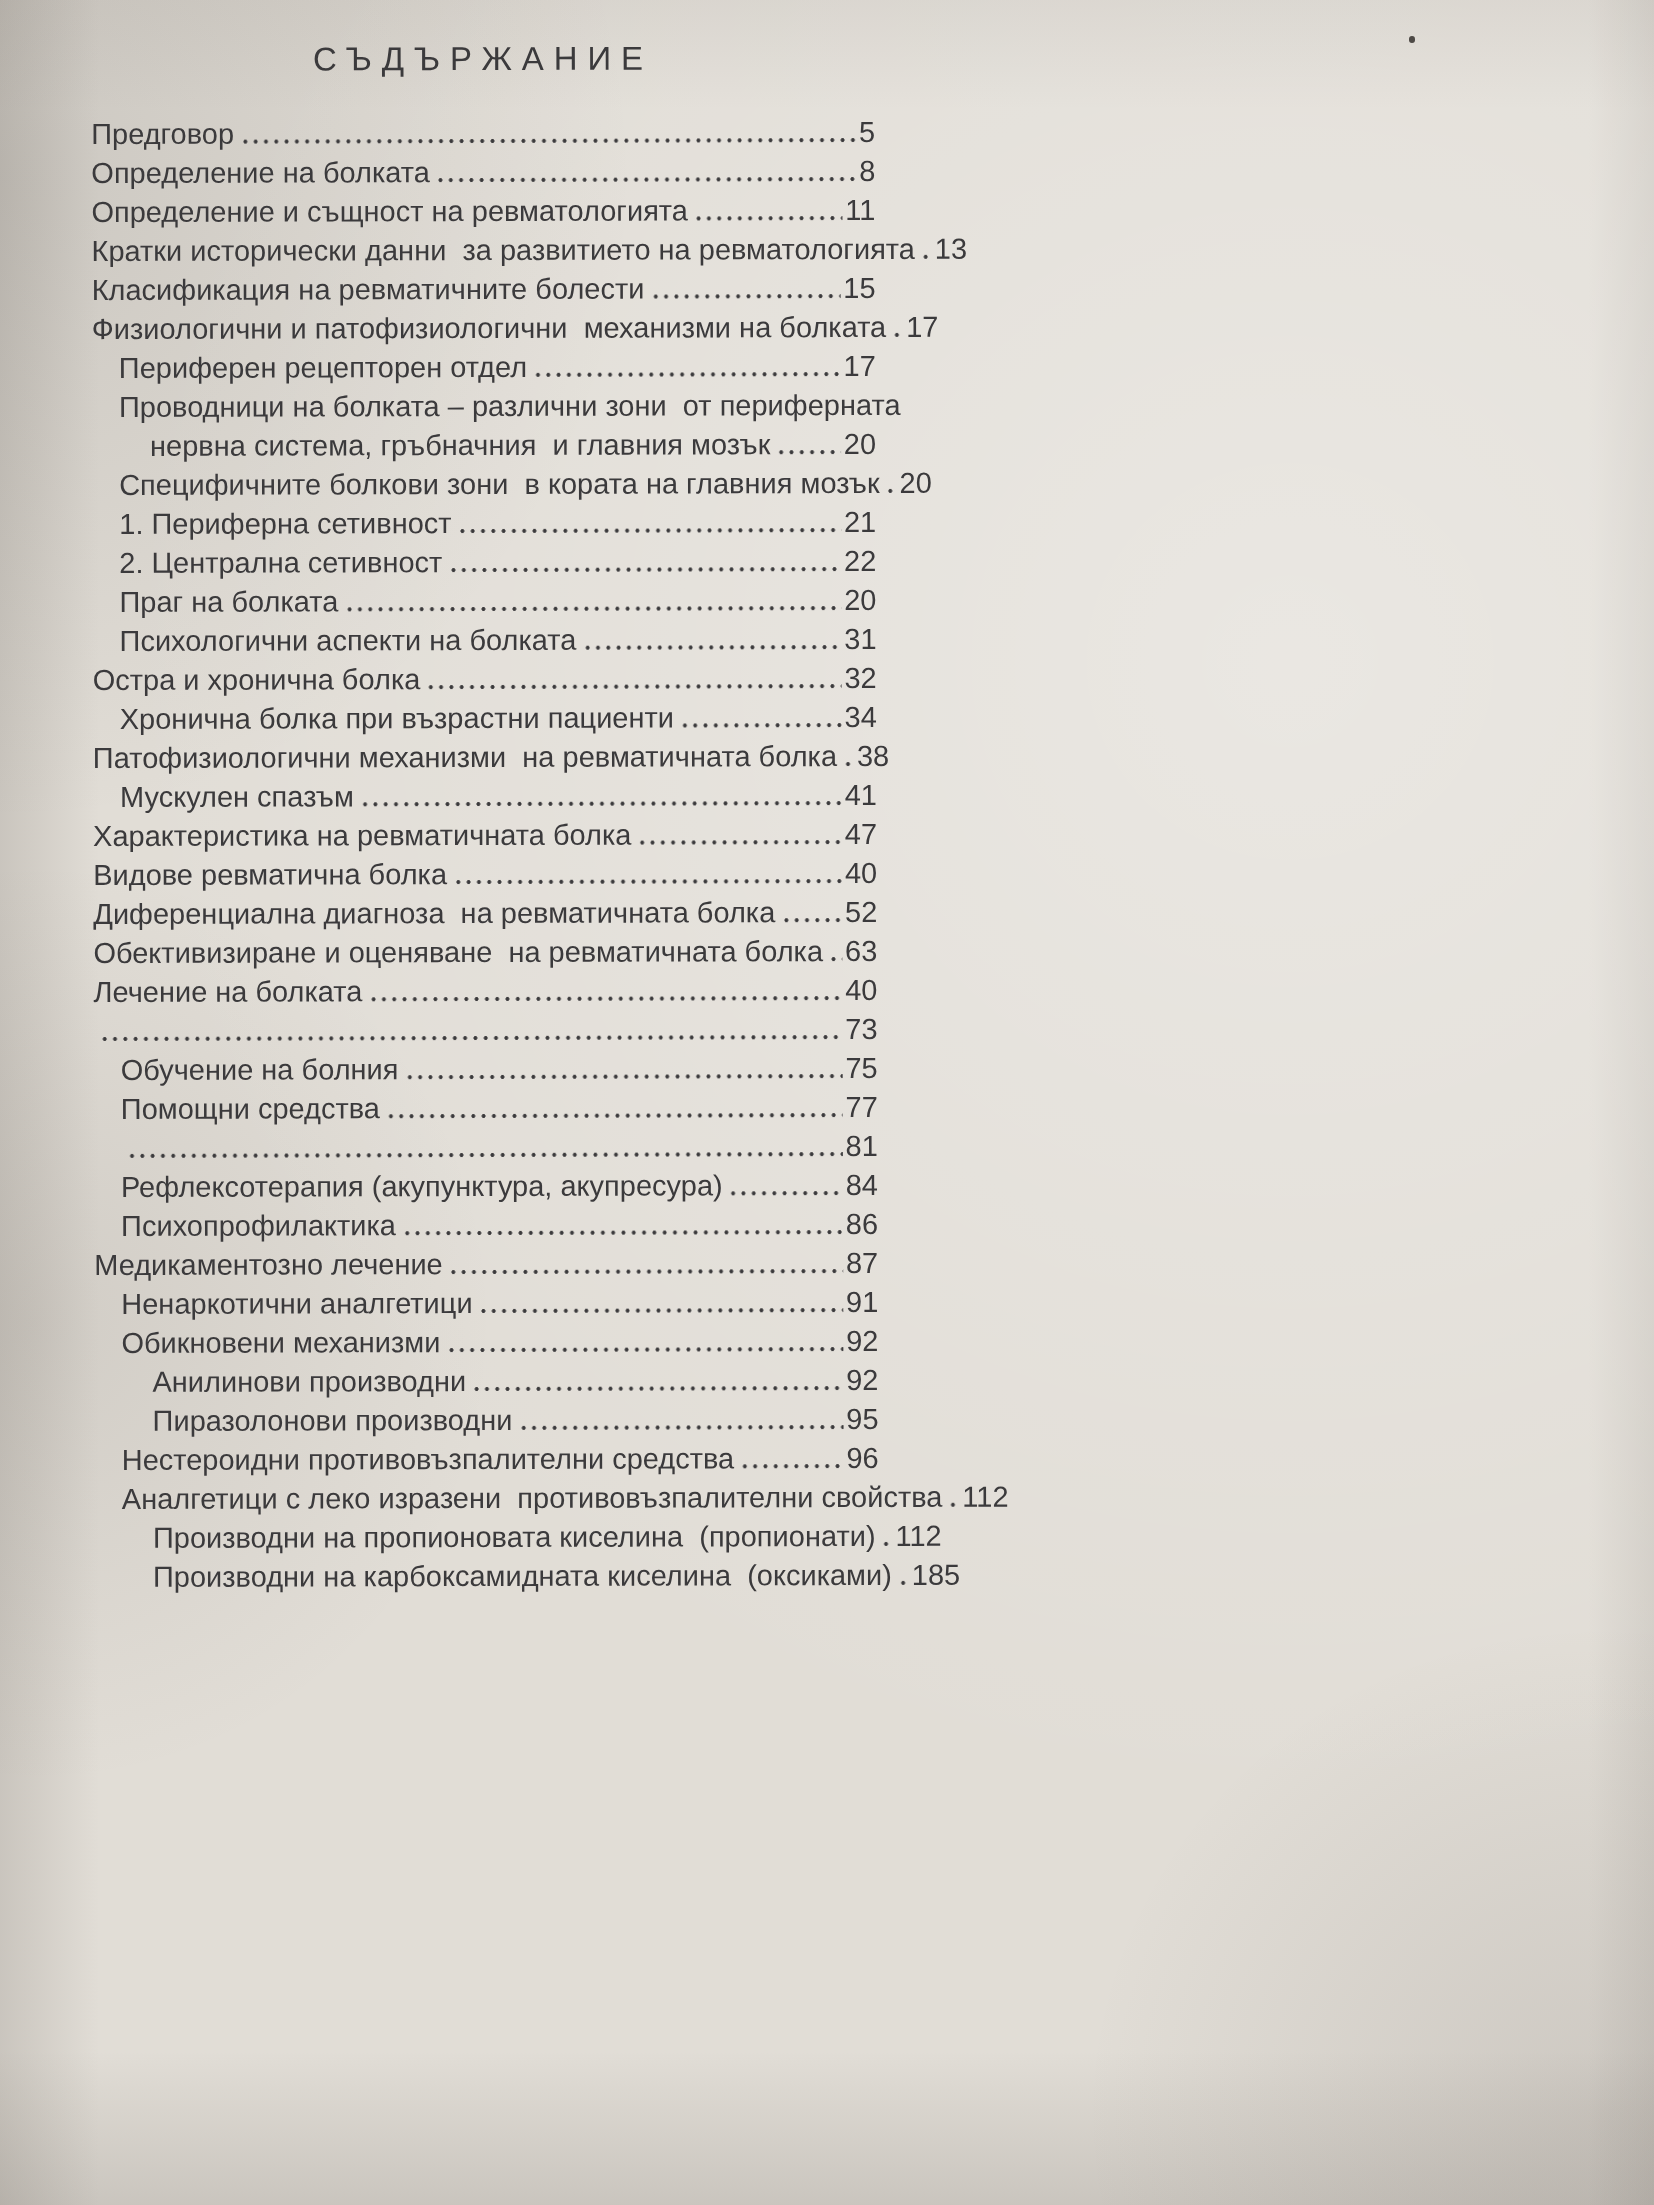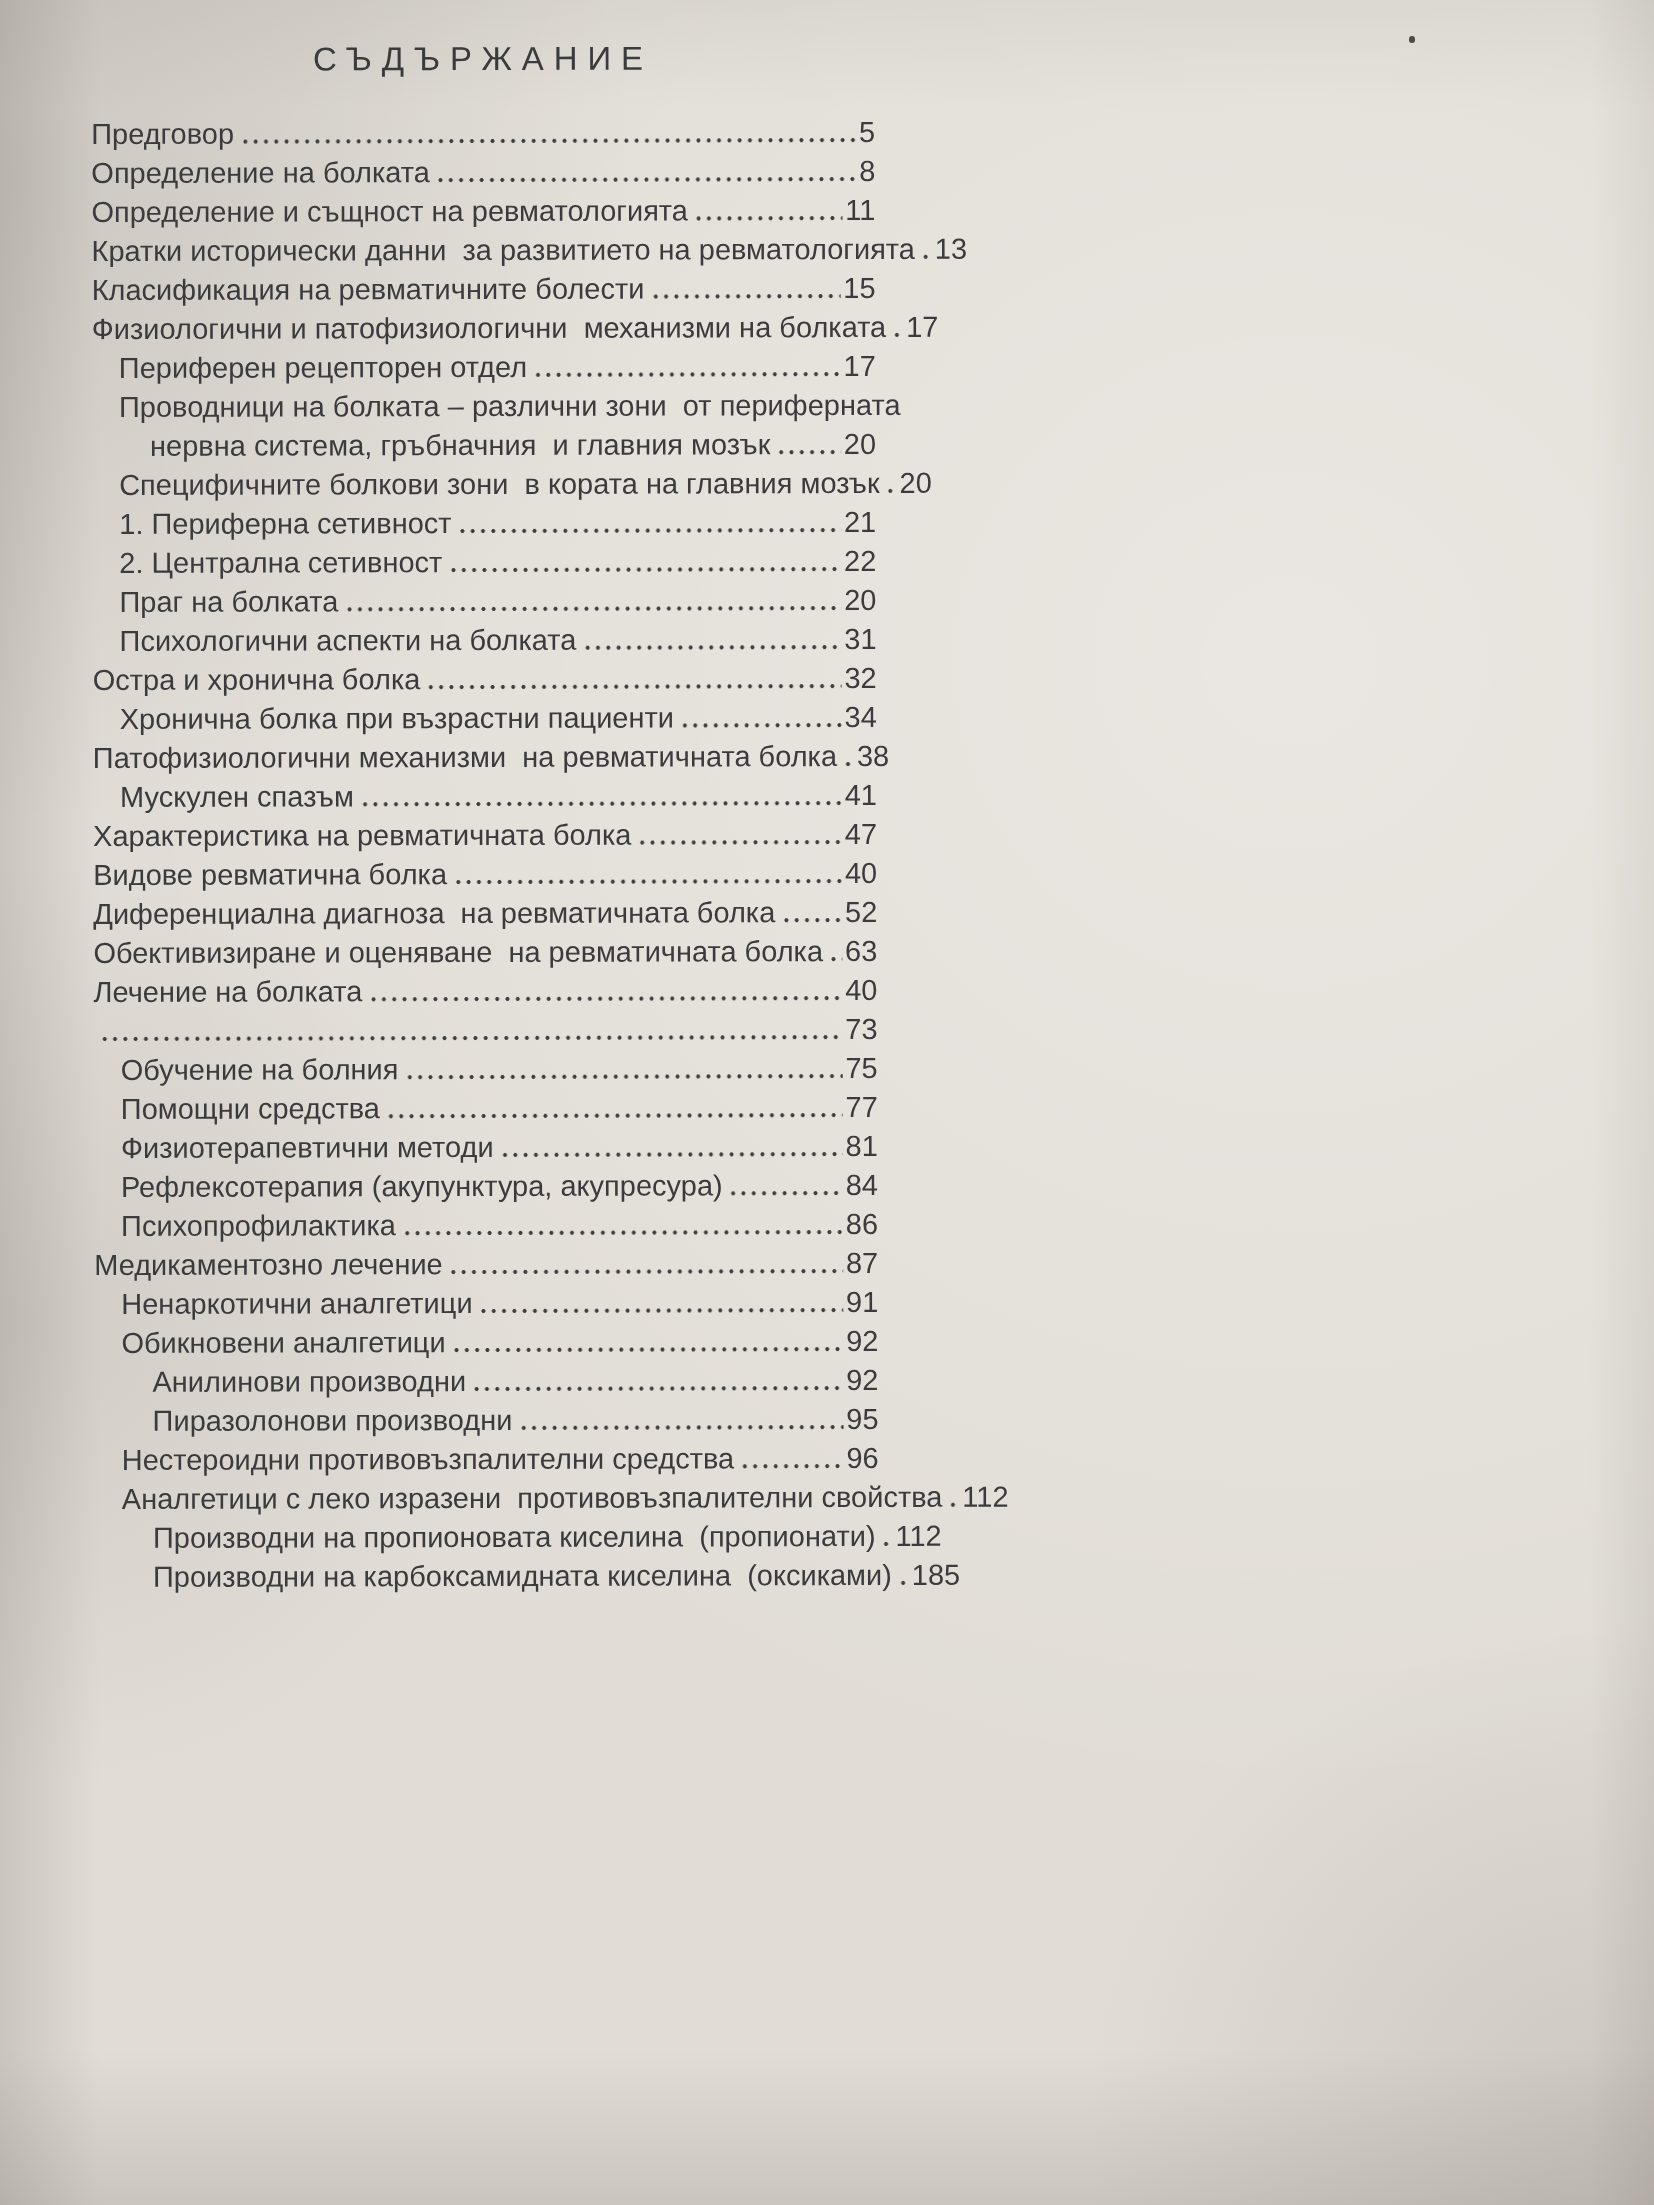--- a/index.html
+++ b/index.html
@@ -85,26 +85,26 @@
       <div class="toc-row indent-0"><span class="toc-title">Патофизиологични механизми  на ревматичната болка</span><span class="leader"></span><span class="toc-page">38</span></div>
       <div class="toc-row indent-1"><span class="toc-title">Мускулен спазъм</span><span class="leader"></span><span class="toc-page">41</span></div>
       <div class="toc-row indent-0"><span class="toc-title">Характеристика на ревматичната болка</span><span class="leader"></span><span class="toc-page">47</span></div>
       <div class="toc-row indent-0"><span class="toc-title">Видове ревматична болка</span><span class="leader"></span><span class="toc-page">40</span></div>
       <div class="toc-row indent-0"><span class="toc-title">Диференциална диагноза  на ревматичната болка</span><span class="leader"></span><span class="toc-page">52</span></div>
       <div class="toc-row indent-0"><span class="toc-title">Обективизиране и оценяване  на ревматичната болка</span><span class="leader"></span><span class="toc-page">63</span></div>
       <div class="toc-row indent-0"><span class="toc-title">Лечение на болката</span><span class="leader"></span><span class="toc-page">40</span></div>
       <div class="toc-row indent-0"><span class="leader"></span><span class="toc-page">73</span></div>
       <div class="toc-row indent-1"><span class="toc-title">Обучение на болния</span><span class="leader"></span><span class="toc-page">75</span></div>
       <div class="toc-row indent-1"><span class="toc-title">Помощни средства</span><span class="leader"></span><span class="toc-page">77</span></div>
-      <div class="toc-row indent-1"><span class="toc-title">Физиотерапевтични методи</span><span class="leader"></span><span class="toc-page">81</span></div>
+      <div class="toc-row indent-1"><span class="leader"></span><span class="toc-page">81</span></div>
       <div class="toc-row indent-1"><span class="toc-title">Рефлексотерапия (акупунктура, акупресура)</span><span class="leader"></span><span class="toc-page">84</span></div>
       <div class="toc-row indent-1"><span class="toc-title">Психопрофилактика</span><span class="leader"></span><span class="toc-page">86</span></div>
       <div class="toc-row indent-0"><span class="toc-title">Медикаментозно лечение</span><span class="leader"></span><span class="toc-page">87</span></div>
       <div class="toc-row indent-1"><span class="toc-title">Ненаркотични аналгетици</span><span class="leader"></span><span class="toc-page">91</span></div>
-      <div class="toc-row indent-1"><span class="toc-title">Обикновени аналгетици</span><span class="leader"></span><span class="toc-page">92</span></div>
+      <div class="toc-row indent-1"><span class="toc-title">Обикновени механизми</span><span class="leader"></span><span class="toc-page">92</span></div>
       <div class="toc-row indent-2"><span class="toc-title">Анилинови производни</span><span class="leader"></span><span class="toc-page">92</span></div>
       <div class="toc-row indent-2"><span class="toc-title">Пиразолонови производни</span><span class="leader"></span><span class="toc-page">95</span></div>
       <div class="toc-row indent-1"><span class="toc-title">Нестероидни противовъзпалителни средства</span><span class="leader"></span><span class="toc-page">96</span></div>
       <div class="toc-row indent-1"><span class="toc-title">Аналгетици с леко изразени  противовъзпалителни свойства</span><span class="leader"></span><span class="toc-page">112</span></div>
       <div class="toc-row indent-2"><span class="toc-title">Производни на пропионовата киселина  (пропионати)</span><span class="leader"></span><span class="toc-page">112</span></div>
       <div class="toc-row indent-2"><span class="toc-title">Производни на карбоксамидната киселина  (оксиками)</span><span class="leader"></span><span class="toc-page">185</span></div>
     </div>
 </div>
 
 

